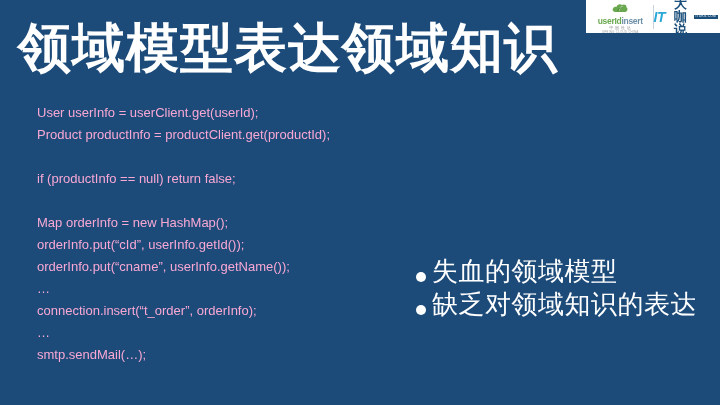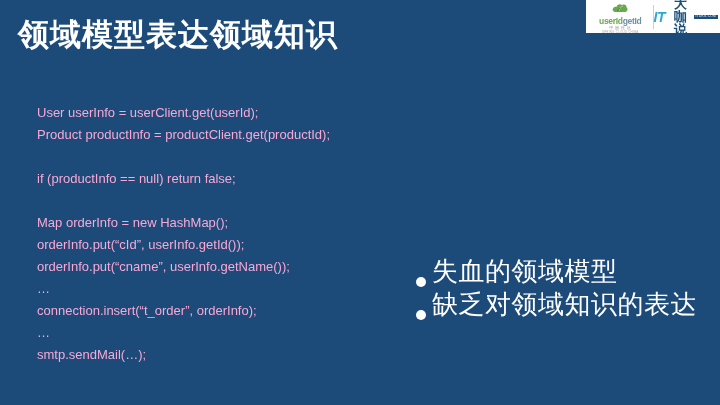--- a/index.html
+++ b/index.html
@@ -112,21 +112,21 @@
     background: #1b4f7a;
     padding: 0.5px 2px;
     white-space: nowrap;
   }
 
   
   #title {
     position: absolute;
     left: 18px;
     top: 16px;
-    font-size: 31px;
+    font-size: 53px;
     font-weight: bold;
     color: #ffffff;
     letter-spacing: 1px;
     line-height: 1.22;
     white-space: nowrap;
   }
 
   
   #code-block {
     position: absolute;
@@ -143,21 +143,21 @@
   
   #bullets {
     position: absolute;
     left: 416px;
     top: 256px;
     width: 290px;
     color: #ffffff;
   }
   .bullet-item {
     display: flex;
-    align-items: flex-end;
+    align-items: center;
     margin-bottom: 2px;
   }
   .bullet-dot {
     flex: 0 0 auto;
     width: 10px;
     height: 10px;
     border-radius: 50%;
     background: #ffffff;
     margin-top: 10px;
     margin-right: 6px;
@@ -178,21 +178,21 @@
 
     <div class="logo-cell">
       <div class="sc-wrap">
         <div class="sc-leaf">
           <svg width="16" height="10" viewBox="0 0 32 20" aria-hidden="true">
             <path d="M8 18 C2 18 0 14 2 11 C3 8 7 7 9 8 C10 3 16 1 20 4 C24 1 30 4 29 9 C32 10 32 16 27 18 Z" fill="#6aa84f"></path>
             <path d="M13 14 C14 9 19 6 23 6 C19 8 16 11 15 15 Z" fill="#ffffff" opacity="0.75"></path>
             <path d="M10 16 C12 11 17 8 22 8 C17 10 13 13 12 17 Z" fill="#4f8a37"></path>
           </svg>
         </div>
-        <div class="sc-word"><span class="sc-spring">userId</span><span class="sc-cloud">getId</span></div>
+        <div class="sc-word"><span class="sc-spring">userId</span><span class="sc-cloud">insert</span></div>
         <div class="sc-sub1">中 国 社 区</div>
         <div class="sc-sub2">SPRING CLOUD CHINA</div>
       </div>
     </div>
 
     <div class="logo-divider"></div>
 
     <div class="logo-cell">
       <div class="it-wrap">
         <div class="it-row">

